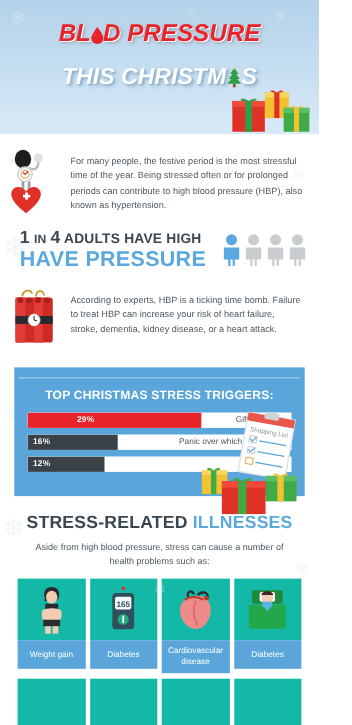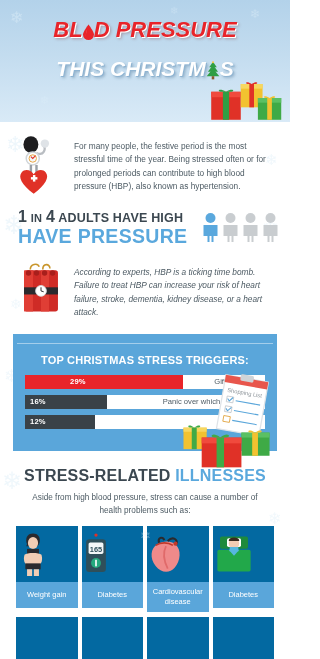--- a/index.html
+++ b/index.html
@@ -106,21 +106,21 @@
   
   .body-wrap {
     position: relative;
     background: #ffffff;
   }
 
   .para-row {
     position: relative;
     display: flex;
     align-items: flex-start;
-    padding: 12px 14px 6px 16px;
+    padding: 12px 14px 6px 6px;
     z-index: 2;
     justify-content: center;
   }
   .para-icon {
     flex: 0 0 58px;
     height: 62px;
     position: relative;
   }
   .para-text {
     flex: 1;
@@ -267,24 +267,24 @@
     gap: 4px;
     padding: 9px 8px 0 8px;
   }
   .card {
     flex: 1;
     display: flex;
     flex-direction: column;
   }
   .card-img {
     height: 56px;
-    background: #0369a1;
+    background: #14b8a6;
     display: flex;
     align-items: center;
-    justify-content: flex-start;
+    justify-content: center;
   }
   .card-label {
     background: #5aa6da;
     color: #ffffff;
     font-size: 7.5px;
     text-align: center;
     line-height: 1.3;
     padding: 5px 2px;
     min-height: 26px;
     display: flex;
@@ -400,21 +400,21 @@
             <circle cx="9.5" cy="6" r="5" fill="#c9cdd0"></circle>
             <path d="M2.5 13 h14 v11 h-4 v6 h-2 v-6 h-2 v6 h-2 v-6 h-4 z" fill="#c9cdd0"></path>
           </svg>
         <svg width="19" height="30" viewBox="0 0 19 30">
             <circle cx="9.5" cy="6" r="5" fill="#c9cdd0"></circle>
             <path d="M2.5 13 h14 v11 h-4 v6 h-2 v-6 h-2 v6 h-2 v-6 h-4 z" fill="#c9cdd0"></path>
           </svg>
       </div>
     </div>
 
-    <div class="para-row" style="padding-top:8px;font-style:italic;">
+    <div class="para-row" style="padding-top:8px;">
       <div class="para-icon">
         <svg viewBox="0 0 56 66" width="50" height="60">
           <path d="M16 10 C16 4 24 2 26 7" stroke="#c9962c" stroke-width="1.8" fill="none"></path>
           <path d="M30 10 C30 3 38 3 38 9" stroke="#c9962c" stroke-width="1.8" fill="none"></path>
           <rect x="9" y="11" width="38" height="46" rx="3" fill="#cf2b26"></rect>
           <rect x="9" y="11" width="10" height="46" fill="#e03e35"></rect>
           <rect x="28" y="11" width="9" height="46" fill="#e03e35"></rect>
           <circle cx="14" cy="14" r="3" fill="#a81f1c"></circle>
           <circle cx="23" cy="14" r="3" fill="#a81f1c"></circle>
           <circle cx="32" cy="14" r="3" fill="#a81f1c"></circle>

